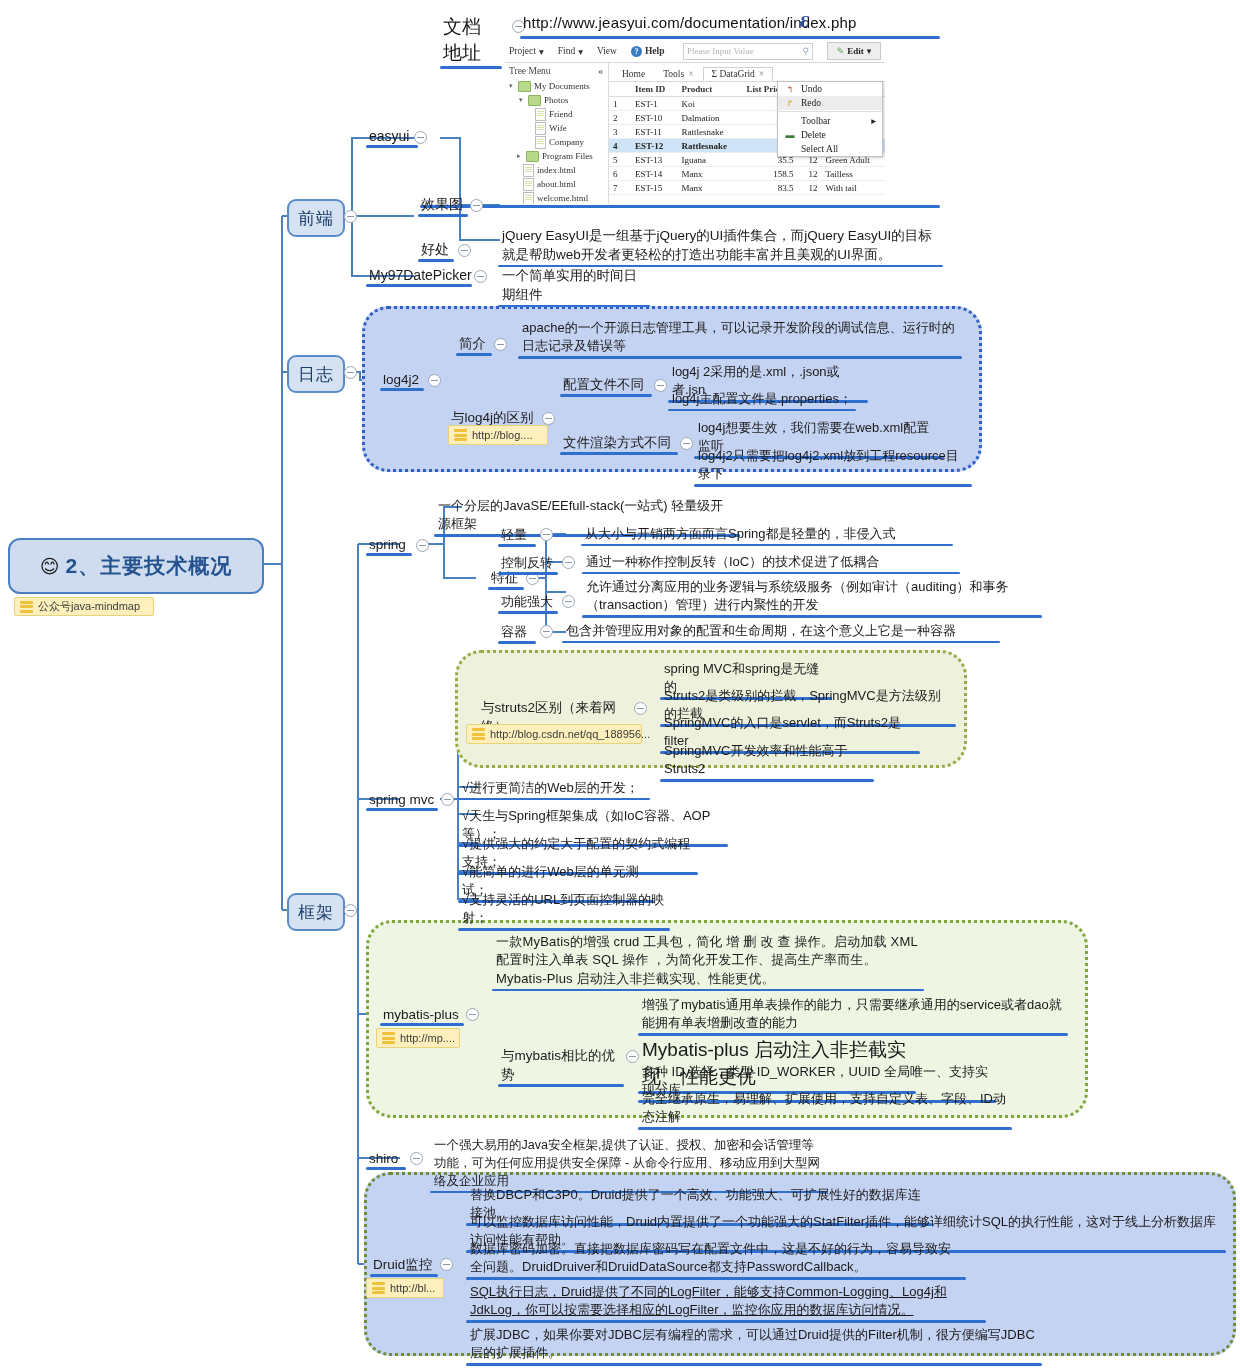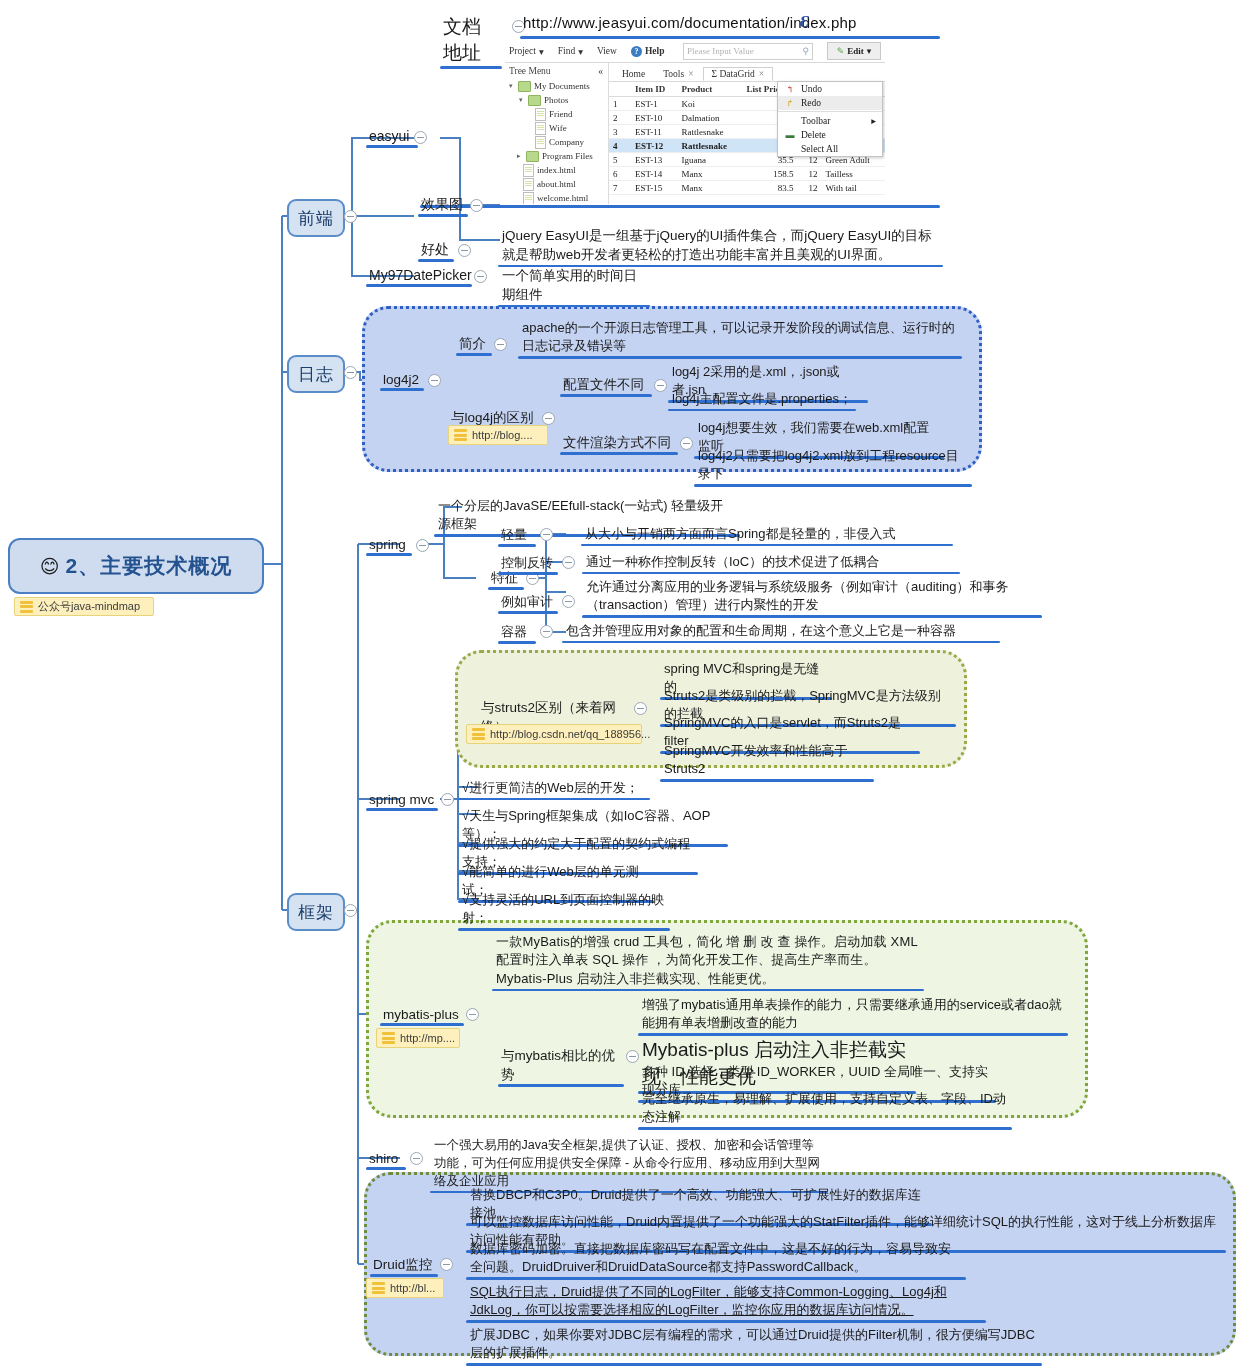--- a/index.html
+++ b/index.html
@@ -491,21 +491,21 @@
 
   <div class="lab" style="left:498px;top:553px;width:60px;">
     <span class="t" style="font-size:13px;">控制反转</span>
   </div>
   <div class="circ" style="left:562px;top:556px;"></div>
   <div class="leaf" style="left:582px;top:552px;width:378px;">
     <span class="t" style="font-size:13px;">通过一种称作控制反转（IoC）的技术促进了低耦合</span>
   </div>
 
   <div class="lab" style="left:498px;top:592px;width:60px;">
-    <span class="t" style="font-size:13px;">例如审计</span>
+    <span class="t" style="font-size:13px;">功能强大</span>
   </div>
   <div class="circ" style="left:562px;top:595px;"></div>
   <div class="leaf" style="left:582px;top:577px;width:460px;">
     <span class="t" style="font-size:13px;">允许通过分离应用的业务逻辑与系统级服务（例如审计（auditing）和事务（transaction）管理）进行内聚性的开发</span>
   </div>
 
   <div class="lab" style="left:498px;top:622px;width:38px;">
     <span class="t" style="font-size:13px;">容器</span>
   </div>
   <div class="circ" style="left:540px;top:625px;"></div>

